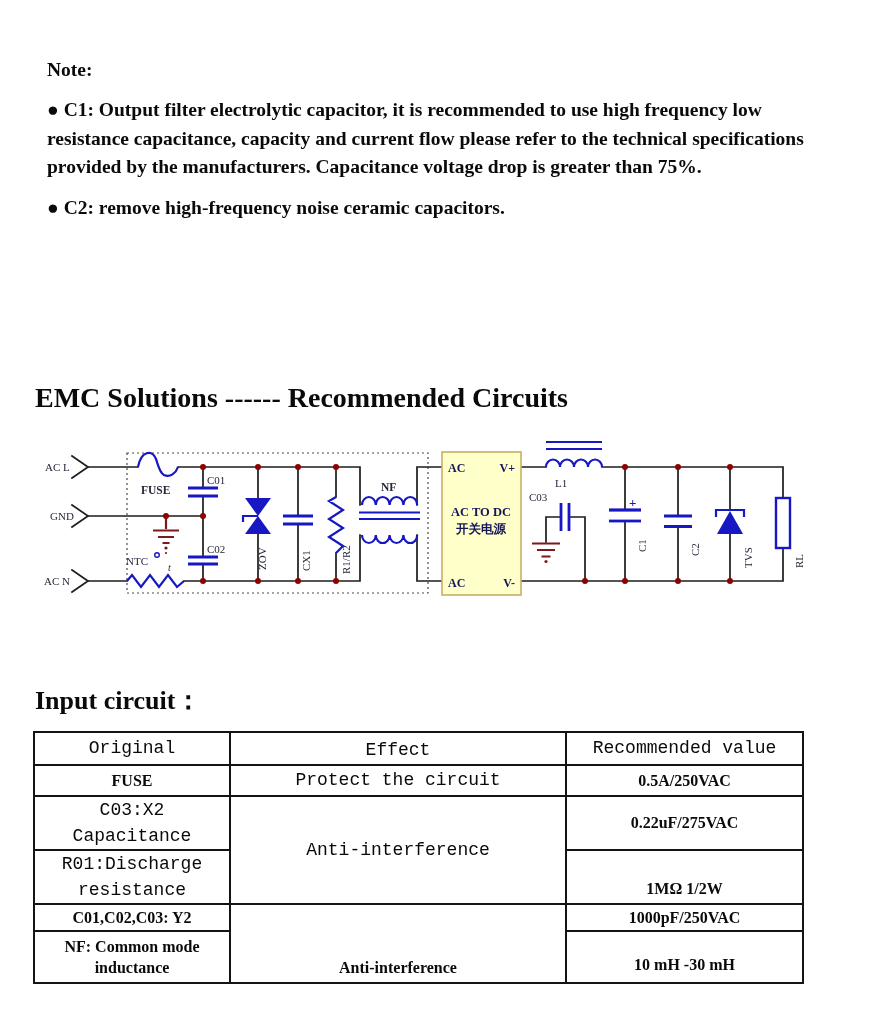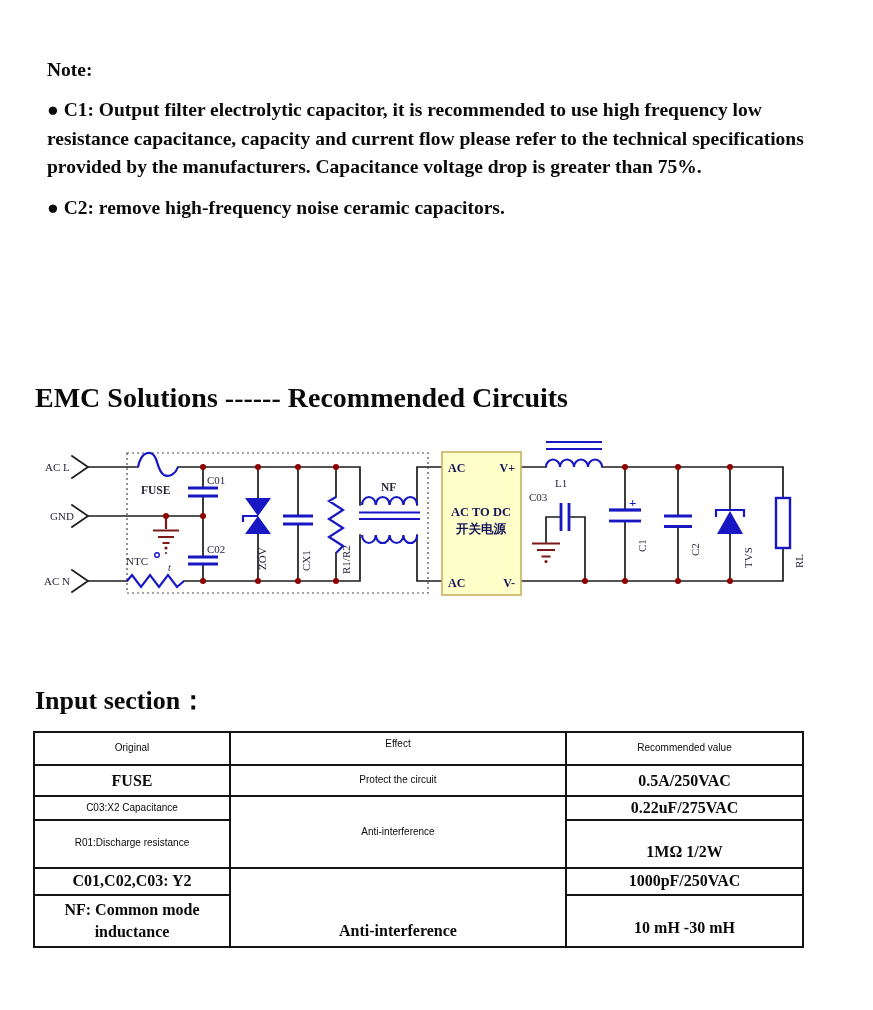--- a/index.html
+++ b/index.html
@@ -27,21 +27,21 @@
   .clblb{font:bold 11.5px "Liberation Serif",serif;fill:var(--label,#222);}
   .csm{font:italic 10px "Liberation Serif",serif;fill:var(--label,#222);}
   .cplus{font:bold 13px "Liberation Serif",serif;fill:var(--component,#1717c3);}
   .boxt{font:bold 12px "Liberation Serif",serif;fill:var(--box-text,#14145a);}
   .boxtc{font:bold 12.5px "Liberation Serif","DejaVu Sans",serif;fill:var(--box-text,#14145a);}
   
   #input-table{position:absolute;left:33px;top:731px;border-collapse:collapse;table-layout:fixed;
                width:769px;background:#fff;}
   #input-table td{border:2px solid #141414;text-align:center;vertical-align:middle;
                   padding:0 4px;overflow:hidden;}
-  .mono{font-family:Liberation Sans, sans-serif;font-size:10px;font-weight:400;line-height:1.45;}
+  .mono{font-family:Liberation Mono, monospace;font-size:18px;font-weight:400;line-height:1.45;}
   .bserif{font-family:"Liberation Serif",serif;font-weight:bold;font-size:16px;line-height:1.35;}
   .vt{vertical-align:top !important;padding-top:4px !important;}
   .vb{vertical-align:bottom !important;padding-bottom:4px !important;}
   .vb8{vertical-align:bottom !important;padding-bottom:7px !important;}
 </style>
 </head>
 <body>
 
 <div id="page">
 
@@ -189,21 +189,21 @@
       <circle class="jd" cx="258" cy="151" r="3"></circle>
       <circle class="jd" cx="298" cy="151" r="3"></circle>
       <circle class="jd" cx="336" cy="151" r="3"></circle>
       <circle class="jd" cx="585" cy="151" r="3"></circle>
       <circle class="jd" cx="625" cy="151" r="3"></circle>
       <circle class="jd" cx="678" cy="151" r="3"></circle>
       <circle class="jd" cx="730" cy="151" r="3"></circle>
     </g>
   </svg>
 
-  <div id="input-heading">Input section：</div>
+  <div id="input-heading">Input circuit：</div>
 
   <table id="input-table">
     <colgroup>
         <col style="width:196px">
         <col style="width:336px">
         <col style="width:237px">
       </colgroup>
     <tbody>
         <tr style="height:33px">
       <td class="mono">Original</td>

